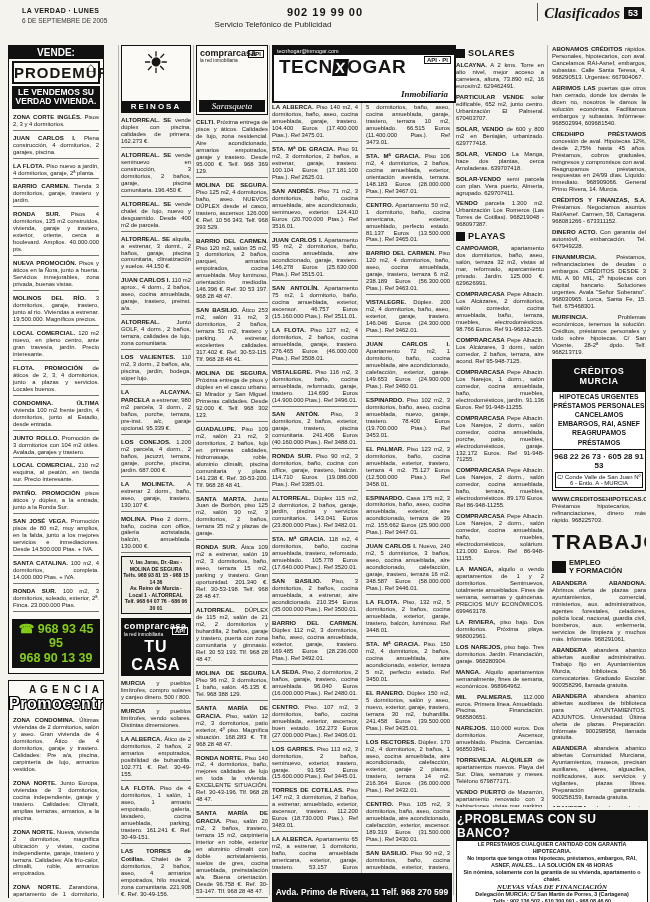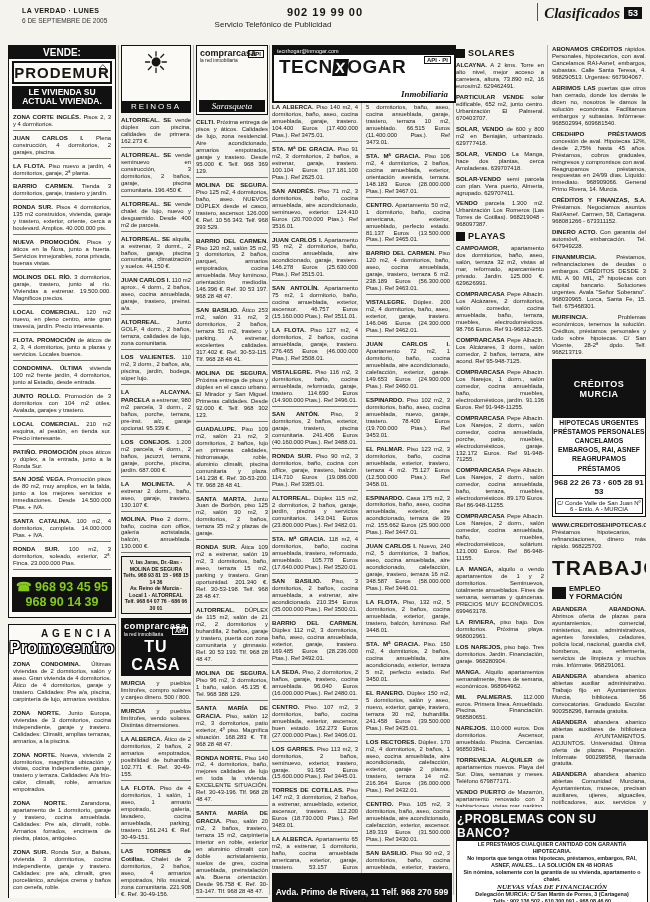--- a/index.html
+++ b/index.html
@@ -37,21 +37,21 @@
   .phones-black{background:#111;color:#84cc16;text-align:center;font-weight:bold;font-size:12.5px;
                 line-height:1.15;padding:3px 0;margin:2px 3px;}
   .promocentro .ag-line1{text-align:right;font-size:10px;letter-spacing:4px;font-weight:bold;margin-top:3px;}
   .promocentro .ag-line2{text-align:center;font-size:16px;font-weight:bold;letter-spacing:.5px;
        color:#fff;text-shadow:0 0 1px #000,1px 1px 0 #000,-1px -1px 0 #000,1px -1px 0 #000,-1px 1px 0 #000;}
   .promo-ads{padding:3px 4px;}
   .promo-ads .ad{margin-bottom:6px;}
   .sun-box{height:66px;position:relative;margin-bottom:3px;text-align:center;}
   .sun-icon{font-size:30px;line-height:34px;}
   .sun-name{position:absolute;left:0;right:0;bottom:0;background:#111;color:#fff;
-            font-size:8px;font-weight:normal;letter-spacing:2px;padding:1px 0;}
+            font-size:8px;font-weight:bold;letter-spacing:2px;padding:1px 0;}
   .mini-agency{border:1px solid #111;text-align:center;font-size:5.2px;font-weight:bold;
                line-height:1.25;padding:2px 1px;margin:2px 0 4px;background:#efece4;}
   .tucasa{margin:2px 0 3px;}
   .tc-top{background:#111;color:#fff;padding:2px 3px 1px;}
   .tc-brand{font-size:9.5px;font-weight:bold;letter-spacing:.3px;}
   .tc-net{font-size:5px;}
   .tc-api{float:right;border:1px solid #fff;font-size:6px;font-weight:bold;padding:0 2px;margin-top:-10px;}
   .tc-title{background:#111;color:#fff;font-size:16px;font-weight:bold;text-align:center;
             letter-spacing:1px;padding:0 0 2px;}
   .cc-box{height:64px;margin-bottom:3px;padding:2px 3px;position:relative;}
@@ -67,21 +67,21 @@
   .th-logo{font-size:19px;font-weight:bold;letter-spacing:.5px;padding:2px 0 0 5px;line-height:20px;}
   .th-x{display:inline-block;background:#111;color:#fff;font-size:15px;line-height:17px;
         padding:0 2px;transform:skewX(-6deg);}
   .th-sub{position:absolute;right:6px;bottom:2px;font-family:"Liberation Serif",serif;
           font-style:italic;font-weight:bold;font-size:9px;}
   .trabajo{font-size:21px;font-weight:bold;letter-spacing:1px;margin:6px 0 5px;}
   .empleo{display:flex;gap:3px;align-items:center;margin:0 0 4px;}
   .empleo .sq{width:14px;height:12px;background:#111;}
   .empleo .txt{font-size:7.5px;font-weight:bold;line-height:1.1;}
   .creditos-box{border:1.5px solid #111;text-align:center;margin:2px 0 4px;background:#fff;}
-  .cb-title{background:#111;color:#fff;font-size:9px;font-weight:bold;padding:19px 0;letter-spacing:.5px;}
+  .cb-title{background:#111;color:#fff;font-size:9px;font-weight:bold;padding:6px 0;letter-spacing:.5px;}
   .cb-line{font-size:6.8px;font-weight:bold;line-height:1.35;}
   .cb-phone{font-size:8px;font-weight:bold;border-top:1px solid #111;margin-top:2px;padding:2px 0 0;}
   .cb-addr{font-size:6px;border:1px solid #111;margin:2px 2px;padding:1px 0;}
   .problemas{position:absolute;left:456px;top:810px;width:190px;border:1.5px solid #111;background:#fff;z-index:2;}
   .pb-title{background:#111;color:#fff;font-weight:bold;font-size:12px;padding:1px 0;letter-spacing:.3px;}
   .pb-line{font-size:5.4px;font-weight:bold;text-align:center;line-height:1.3;padding:0 2px;}
   .pb-em{font-family:"Liberation Serif",serif;font-style:italic;font-size:7px;font-weight:bold;
          text-decoration:underline;text-align:center;}
   .pb-foot{background:#111;color:#fff;text-align:center;font-weight:bold;font-size:7.5px;padding:1px 0;margin-top:1px;}
   .primo{position:absolute;left:272px;top:873px;width:180px;background:#111;color:#fff;
@@ -101,28 +101,28 @@
     <div class="mh-page">53</div>
   </div>
 
   <div class="vrule" style="left:118px"></div>
   <div class="vrule" style="left:193px"></div>
   <div class="vrule" style="left:269px"></div>
   <div class="vrule" style="left:361px"></div>
   <div class="vrule" style="left:453px"></div>
   <div class="vrule" style="left:547px"></div>
 
-  <div class="col" style="left:8px;width:108px;">
+  <div class="col" style="left:8px;width:96px;">
     <div class="boxed prodemur">
       <div class="pd-band">VENDE:</div>
       <div class="pd-logo">
         <span>PRODEMUR</span>
         <span class="pd-house">⌂</span>
       </div>
-      <div class="pd-claim">LE VIVIENDA SU ACTUAL VIVIENDA.</div>
+      <div class="pd-claim">LE VENDEMOS SU VERDAD VIVIENDA.</div>
       <div class="pd-ads ruled">
 
           <p class="ad"><b>ZONA CORTE INGLÉS.</b><span> Pisos 2, 3 y 4 dormitorios.</span></p>
 
           <p class="ad"><b>JUAN CARLOS I.</b><span> Plena construcción, 4 dormitorios, 2 garajes, piscina.</span></p>
 
           <p class="ad"><b>LA FLOTA.</b><span> Piso nuevo a jardín, 4 dormitorios, garaje, 2ª planta.</span></p>
 
           <p class="ad"><b>BARRIO CARMEN.</b><span> Tienda 3 dormitorios, garaje, trastero y jardín.</span></p>
 
@@ -146,21 +146,21 @@
 
           <p class="ad"><b>SAN JOSÉ VEGA.</b><span> Promoción pisos de 80 m2, muy amplios, en la falda, junto a los mejores servicios e inmediaciones. Desde 14.500.000 Ptas. + IVA.</span></p>
 
           <p class="ad"><b>SANTA CATALINA.</b><span> 100 m2, 4 dormitorios, completa. 14.000.000 Ptas. + IVA.</span></p>
 
           <p class="ad"><b>RONDA SUR.</b><span> 100 m2, 3 dormitorios, soleado, exterior, 2ª. Finca. 23.000.000 Ptas.</span></p>
         </div>
       <div class="phones-black">
         <span>☎</span>
         <span>968 93 45 95</span><br>
-        <span>968 90 14 39</span>
+        <span>968 90 13 39</span>
       </div>
     </div>
 
     <div class="boxed promocentro" style="margin-top:6px;">
       <div class="ag-line1">AGENCIA</div>
       <div class="ag-line2">Promocentro</div>
       <div class="promo-ads">
 
           <p class="ad"><b>ZONA CONDOMINA.</b><span> Últimas viviendas de 2 dormitorios, salón y aseo. Gran vivienda de 4 dormitorios. Ático de 4 dormitorios, garaje y trastero. Calidades: Pre a/a, piscina, carpintería de lujo, armarios vestidos.</span></p>
 

